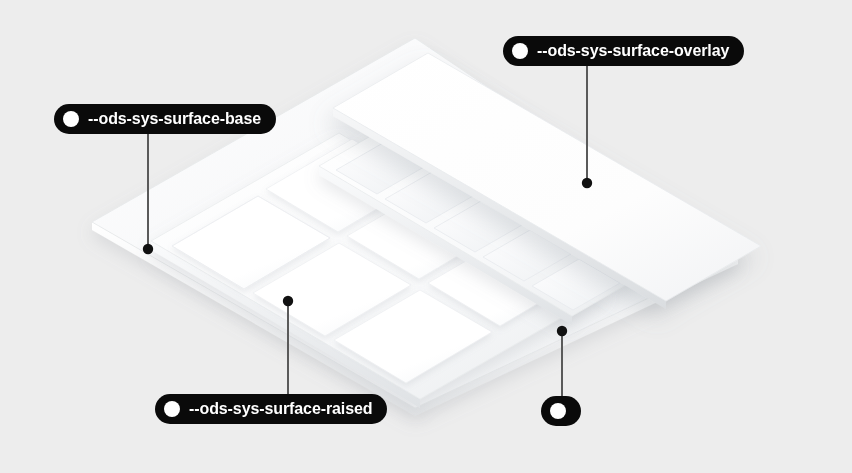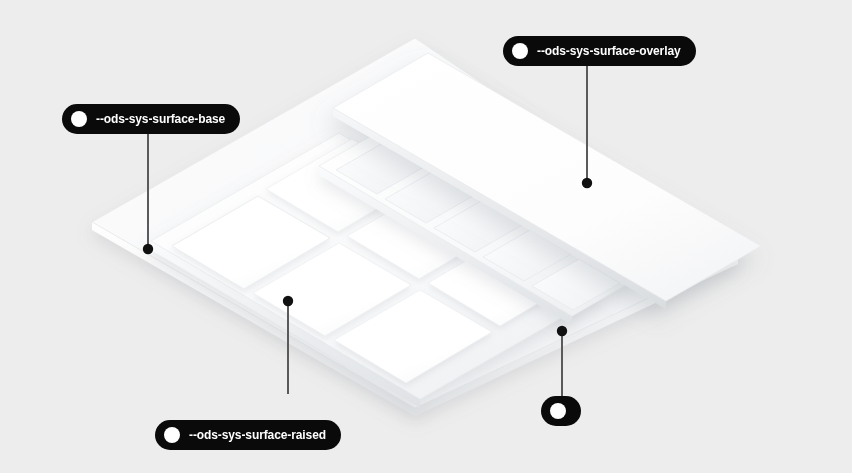--- a/index.html
+++ b/index.html
@@ -34,29 +34,29 @@
     cursor: pointer;
   }
   .pill .dot {
     width: 16px; height: 16px;
     border-radius: 50%;
     background: #ffffff;
     flex: 0 0 16px;
   }
   .pill .txt {
     color: #ffffff;
-    font-size: 12px;
+    font-size: 16px;
     font-weight: bold;
     letter-spacing: -0.1px;
     line-height: 1;
   }
 
-  #pill-base    { left: 62px;  top: 104px; }
+  #pill-base    { left: 54px;  top: 104px; }
   #pill-overlay { left: 503px; top: 36px;  }
-  #pill-raised  { left: 155px; top: 394px; margin-top: 26px; }
+  #pill-raised  { left: 155px; top: 394px; }
   #pill-sunken  { left: 541px; top: 396px; }
 </style>
 </head>
 <body>
 
 <div id="stage">
 
   <div id="scene">
     <svg viewBox="0 0 852 473" xmlns="http://www.w3.org/2000/svg">
       <defs>

